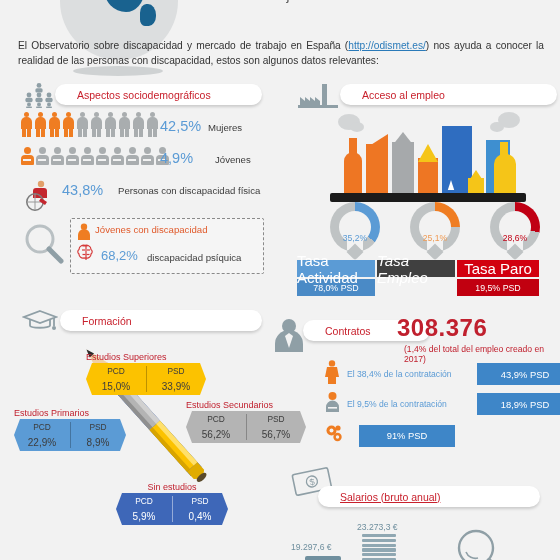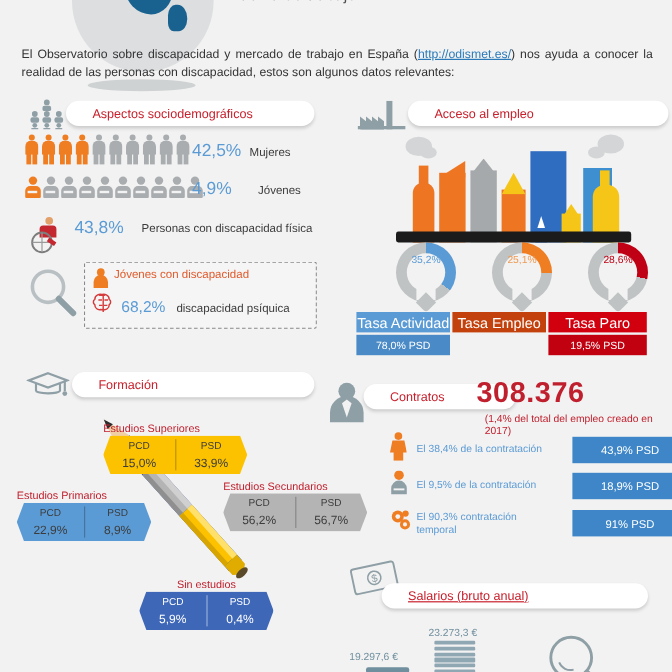--- a/index.html
+++ b/index.html
@@ -64,31 +64,31 @@
   .skyline{position:absolute;}
   .bld{position:absolute;bottom:0;}
   .ground{position:absolute;left:0;bottom:0;height:9px;background:#1b1b1b;border-radius:2px;}
   .smoke{position:absolute;border-radius:50%;background:#d3d5d6;}
 
   
   .donut{position:absolute;width:50px;height:50px;}
   .donut .ring{width:50px;height:50px;border-radius:50%;}
   .donut .hole{position:absolute;left:9px;top:9px;width:32px;height:32px;
                border-radius:50%;background:#f2f2f2;
-               display:flex;align-items:flex-start;justify-content:center;
+               display:flex;align-items:flex-end;justify-content:center;
                font-size:8.6px;}
   .pin{position:absolute;left:19px;top:44px;width:12px;height:12px;
        background:#bfc3c4;transform:rotate(45deg);border-radius:0 0 3px 0;}
   .pin-cover{position:absolute;left:17px;top:38px;width:16px;height:10px;background:#f2f2f2;}
 
   
   .rtab{position:absolute;display:flex;}
   .rcol{width:78px;}
   .rcell{height:17px;display:flex;align-items:center;justify-content:center;
-         font-size:12px;color:#fff;}
+         font-size:15px;color:#fff;}
   .rcell.b{font-size:8.8px;}
   .tagbox{position:absolute;}
   .tag-title{font-size:9px;color:#c0202e;white-space:nowrap;margin-bottom:1px;}
   .chev{position:relative;height:32px;display:flex;}
   .chev .seg{flex:1;display:flex;flex-direction:column;}
   .chev .h{height:15px;display:flex;align-items:center;justify-content:center;
            font-size:8.4px;color:#3c3c3c;}
   .chev .v{height:17px;display:flex;align-items:center;justify-content:center;
            font-size:10px;color:#3c3c3c;}
   .divline{position:absolute;left:50%;top:3px;width:1px;height:26px;background:rgba(0,0,0,.25);}
@@ -375,21 +375,21 @@
         <span style="color:#c00014;">28,6%</span>
       </div>
   </div>
 
   <div class="rtab" style="left:297px;top:260px;">
     <div class="rcol">
       <div class="rcell" style="background:#5b9bd5;">Tasa Actividad</div>
       <div class="rcell b" style="background:#4a8ac6;margin-top:2px;">78,0% PSD</div>
     </div>
     <div class="rcol" style="margin-left:2px;">
-      <div class="rcell" style="background:#c2410c;">Tasa Empleo</div>
+      <div class="rcell" style="background:#404040;font-style:italic;">Tasa Empleo</div>
     </div>
     <div class="rcol" style="margin-left:2px;width:82px;">
       <div class="rcell" style="background:#d2000f;">Tasa Paro</div>
       <div class="rcell b" style="background:#c10010;margin-top:2px;">19,5% PSD</div>
     </div>
   </div>
 
   <div class="abs" style="left:22px;top:308px;">
     <svg width="36" height="26" viewBox="0 0 36 26">
       <g fill="none" stroke="#8f9fa6" stroke-width="1.8">
@@ -523,21 +523,20 @@
   <div class="crow" style="left:325px;top:424px;">
     <div style="width:22px;">
       <svg width="19" height="19" viewBox="0 0 19 19">
         <circle cx="6.5" cy="6.5" r="5" fill="#ef7d22"></circle>
         <circle cx="6.5" cy="6.5" r="2" fill="#f2f2f2"></circle>
         <circle cx="13" cy="4" r="2.6" fill="#ef7d22"></circle>
         <circle cx="12.5" cy="13" r="4.2" fill="#ef7d22"></circle>
         <circle cx="12.5" cy="13" r="1.7" fill="#f2f2f2"></circle>
       </svg>
     </div>
-    <div class="ctxt" style="text-align:left;">El 90,3% contratación temporal</div>
     <div class="cbadge" style="margin-left:12px;">91% PSD</div>
   </div>
 
   <div class="abs" style="left:292px;top:468px;">
     <svg width="40" height="28" viewBox="0 0 40 28" style="transform:rotate(-12deg)">
       <rect x="2" y="3" width="36" height="21" rx="2" fill="none" stroke="#8f9fa6" stroke-width="1.6"></rect>
       <circle cx="20" cy="13.5" r="5.5" fill="none" stroke="#8f9fa6" stroke-width="1.3"></circle>
       <text x="20" y="17" text-anchor="middle" font-size="9" fill="#8f9fa6" font-family="Liberation Sans, sans-serif">$</text>
     </svg>
   </div>

